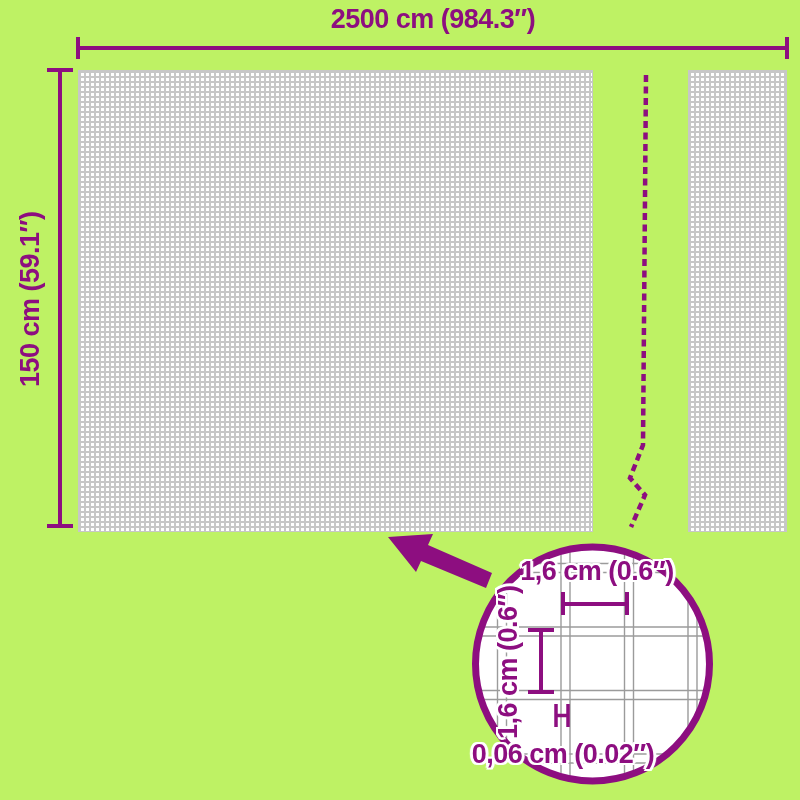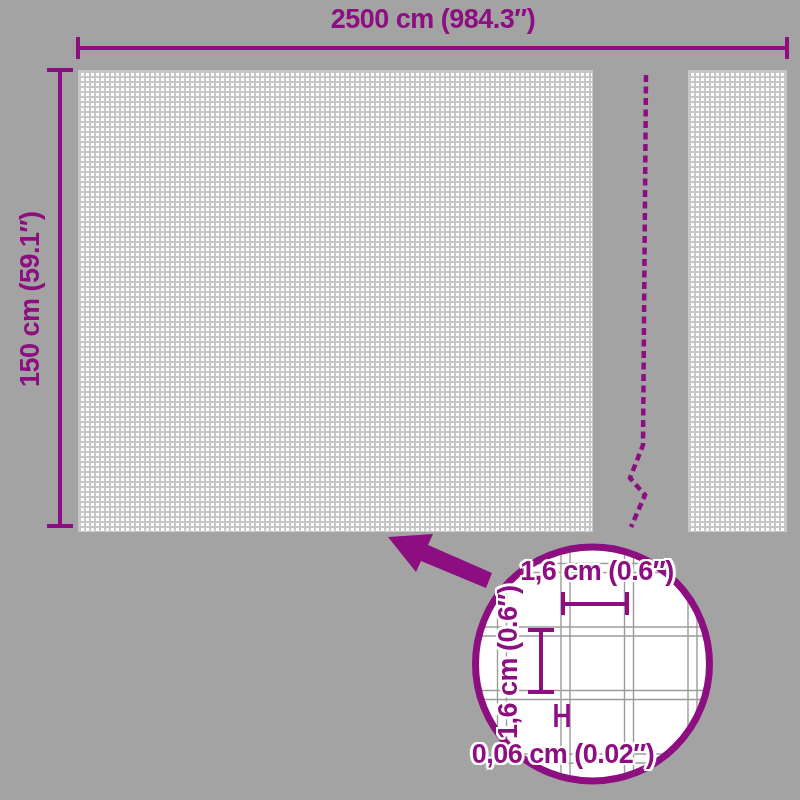--- a/index.html
+++ b/index.html
@@ -1,17 +1,17 @@
 <!DOCTYPE html>
 <html><head>
 <meta charset="utf-8">
 <style>
   html,body{margin:0;padding:0;background:#fff;}
   #canvas{
-    position:relative;width:800px;height:800px;background:#a3a3a3;overflow:hidden;
+    position:relative;width:800px;height:800px;background:#bef264;overflow:hidden;
     font-family:"Liberation Sans", sans-serif;
   }
   .dim-text{
     position:absolute;color:#8D0E80;font-weight:bold;font-size:27px;
     letter-spacing:-0.5px;white-space:nowrap;
   }
   .centered{text-align:center;}
   .vert{
     display:flex;align-items:center;justify-content:center;
     writing-mode:vertical-rl;transform:rotate(180deg);

